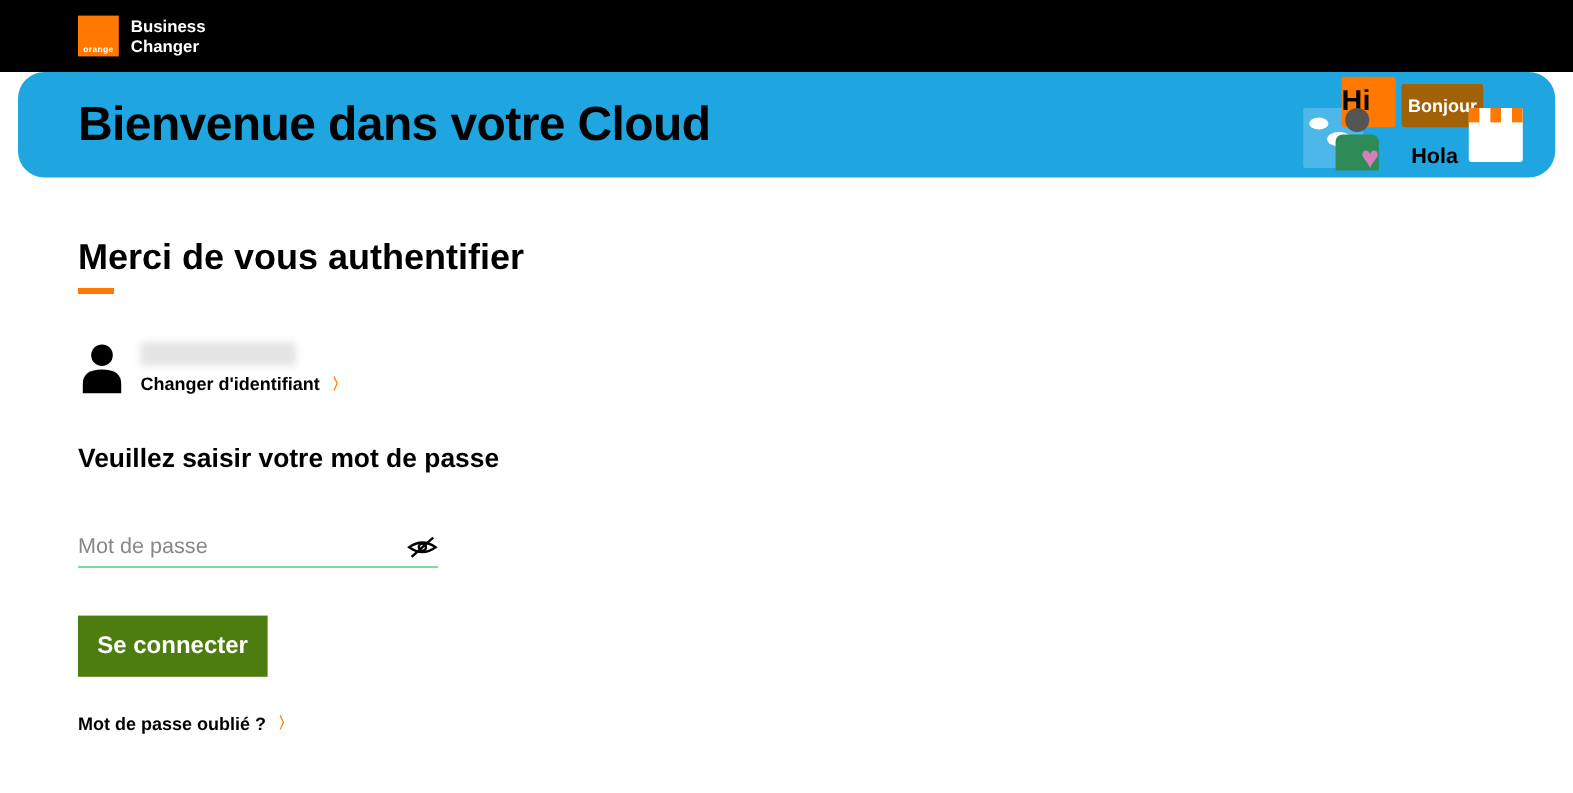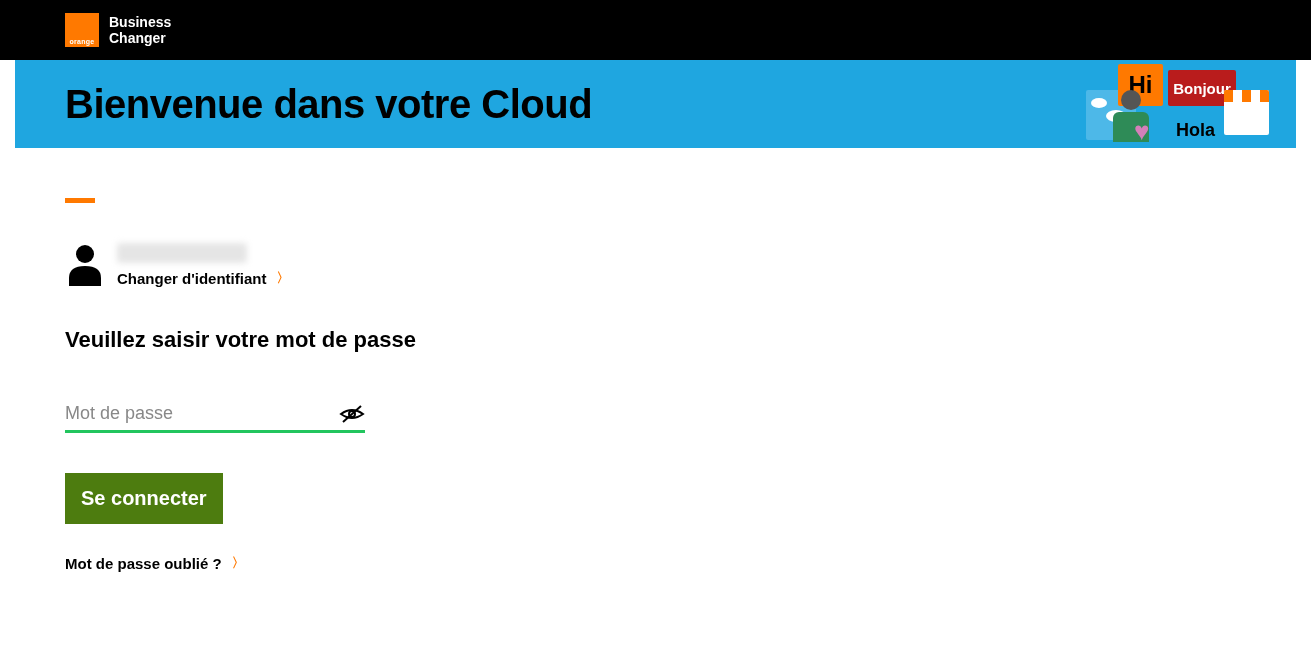--- a/index.html
+++ b/index.html
@@ -46,20 +46,21 @@
     .banner {
       background: #1fa6e0;
       margin: 0 15px;
       height: 88px;
       display: flex;
       align-items: center;
       justify-content: space-between;
       padding-left: 50px;
       padding-right: 30px;
       position: relative;
+      border-radius: 22px;
     }
     .banner-title {
       color: #000000;
       font-size: 40px;
       font-weight: 800;
       letter-spacing: -0.5px;
     }
     .banner-graphics {
       position: relative;
       width: 180px;
@@ -83,30 +84,29 @@
       border-radius: 50%;
     }
     .card-hi {
       width: 45px;
       height: 42px;
       background: #ff7900;
       left: 32px;
       top: 4px;
       display: flex;
       align-items: center;
-      justify-content: center;
       color: #000000;
       font-size: 24px;
       font-weight: 900;
       font-family: Arial, sans-serif;
     }
     .card-bonjour {
       width: 68px;
       height: 36px;
-      background: #b91c1c;
+      background: #a16207;
       left: 82px;
       top: 10px;
       color: #ffffff;
       font-size: 15px;
       font-weight: 700;
       display: flex;
       align-items: center;
       justify-content: center;
     }
     .card-store {
@@ -219,21 +219,21 @@
       font-weight: bold;
     }
     .password-heading {
       font-size: 22px;
       font-weight: 800;
       margin-bottom: 50px;
     }
     .password-field {
       display: flex;
       align-items: center;
-      border-bottom: 3px solid #22c55e;
+      border-bottom: 1px solid #22c55e;
       width: 300px;
       padding-bottom: 6px;
       margin-bottom: 40px;
     }
     .password-input {
       border: none;
       outline: none;
       font-size: 18px;
       flex: 1;
       color: #333;
@@ -306,20 +306,21 @@
     <div class="person">
       <div class="person-head"></div>
       <div class="person-body"></div>
     </div>
     <div class="heart">♥</div>
     <div class="card-hola">Hola</div>
   </div>
 </div>
 
 <div class="content">
+  <h2 class="auth-heading">Merci de vous authentifier</h2>
   <div class="orange-underline"></div>
 
   <div class="user-row">
     <svg class="user-icon" viewBox="0 0 40 42" fill="#000000">
       <circle cx="20" cy="10" r="9"></circle>
       <path d="M 4 42 L 4 34 Q 4 22 20 22 Q 36 22 36 34 L 36 42 Z"></path>
     </svg>
     <div class="user-info">
       <div class="username-blur"></div>
       <div class="change-id">

